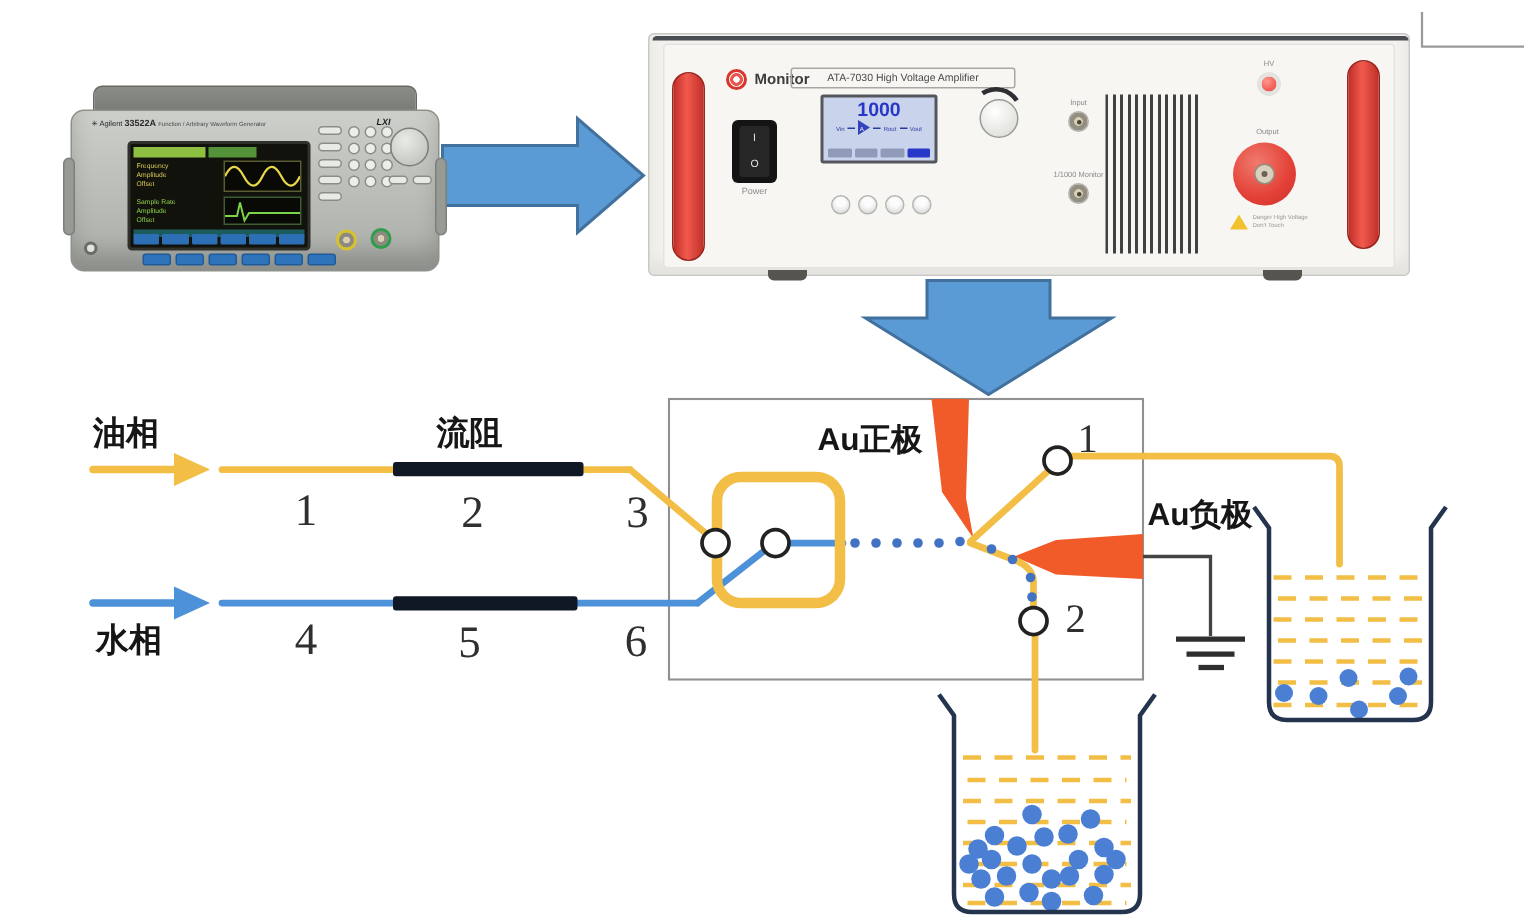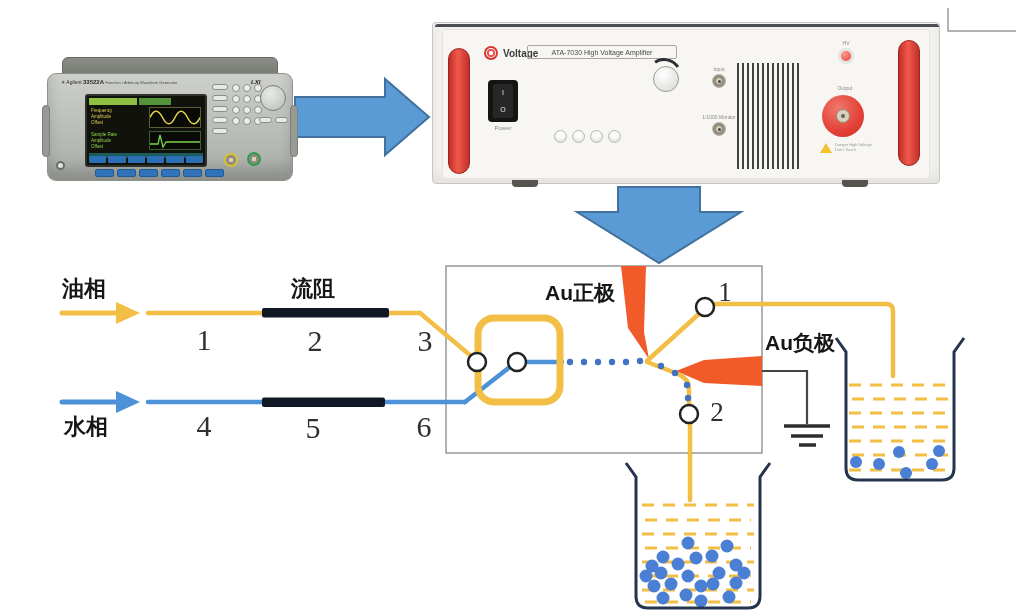--- a/index.html
+++ b/index.html
@@ -317,31 +317,51 @@
 
 <div class="amplifier">
   <div class="amp-body">
         <i class="amp-top"></i>
       </div>
   <div class="amp-face"></div>
   <div class="amp-handle" style="left:16px;top:26px;height:126px"></div>
   <div class="amp-handle" style="left:466px;top:18px;height:126px"></div>
 
   <div class="amp-logo"></div>
-  <div class="amp-brand">Voltage</div>
+  <div class="amp-brand">Monitor</div>
   <div class="amp-plate">ATA-7030  High  Voltage  Amplifier</div>
 
   <div class="amp-switch">
     <div class="amp-rocker">
           <span>I</span>
           <span>O</span>
         </div>
   </div>
   <div class="amp-powerlbl">Power</div>
 
+  <div class="amp-lcd">
+    <div class="lcd-val">1000</div>
+    <div class="lcd-circuit">
+      <span>Vin</span>
+          <i class="lcd-wire"></i>
+      <span class="lcd-tri">
+            <b>A</b>
+          </span>
+      <i class="lcd-wire"></i>
+          <span>Rout</span>
+      <i class="lcd-wire"></i>
+          <span>Vout</span>
+    </div>
+    <div class="lcd-menu">
+          <i></i>
+          <i></i>
+          <i></i>
+          <i></i>
+        </div>
+  </div>
   <div class="amp-btn4">
         <i></i>
         <i></i>
         <i></i>
         <i></i>
       </div>
 
   <div class="amp-knobarc"></div>
   <div class="amp-knob"></div>
 

